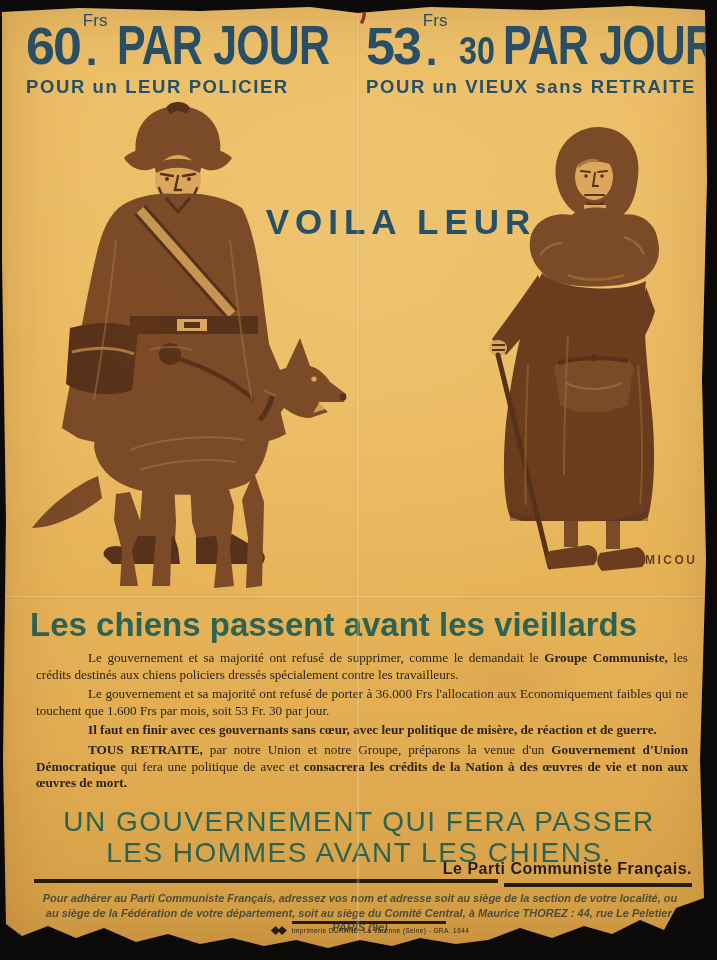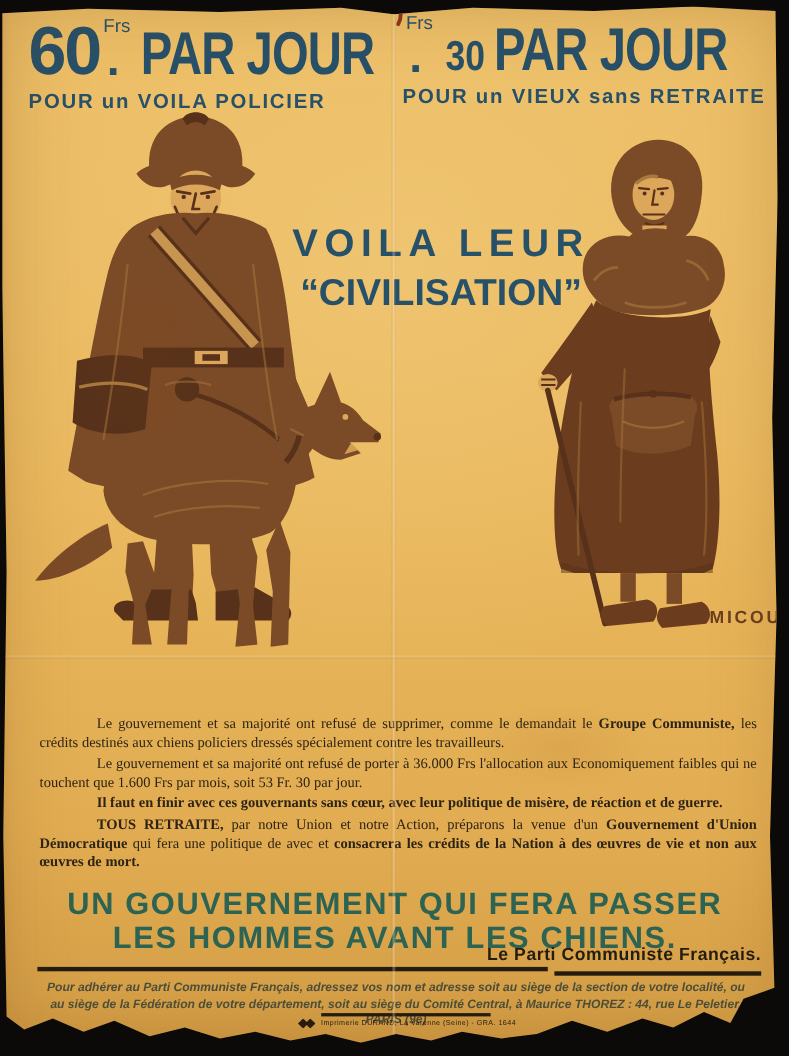--- a/index.html
+++ b/index.html
@@ -29,44 +29,44 @@
     background:linear-gradient(180deg,rgba(255,240,200,.30),rgba(120,60,10,.12));}
   .stain{border-radius:50%;pointer-events:none}
   .stain1{left:430px;top:640px;width:160px;height:80px;background:radial-gradient(closest-side,rgba(140,80,20,.10),rgba(140,80,20,0));}
   .stain2{left:70px;top:250px;width:120px;height:160px;background:radial-gradient(closest-side,rgba(140,80,20,.08),rgba(140,80,20,0));}
 
   
   .price{color:var(--blue)}
   .price-left{left:26px;top:16px}
   .price-right{left:366px;top:16px}
   .price-line1{display:flex;align-items:baseline}
-  .num{font-size:62px;font-weight:900;line-height:1;letter-spacing:-2px}
+  .num{font-size:52px;font-weight:900;line-height:1;letter-spacing:-2px}
   .frs-stack{position:relative;display:inline-block;width:28px;height:48px;margin:0 6px 0 3px}
   .frs{position:absolute;top:-4px;left:0;font-size:17px;font-weight:400;line-height:1}
   .frs-dot{position:absolute;bottom:-8px;left:3px;font-size:42px;font-weight:900;line-height:1}
   .cents{font-size:38px;font-weight:900;transform:scaleX(.85);transform-origin:left;margin:0 2px 0 2px}
   .parjour{font-size:55px;font-weight:900;line-height:1;letter-spacing:-1px;
            transform:scaleX(.78);transform-origin:left;white-space:nowrap}
   .price-sub{font-size:18.5px;font-weight:800;letter-spacing:1.6px;margin-top:3px;white-space:nowrap}
 
   .center-title{left:246px;top:204px;width:310px;text-align:center;color:var(--blue);font-weight:900;line-height:1}
   .ct1{font-size:35px;letter-spacing:6px;white-space:nowrap}
   .ct2{font-size:34px;letter-spacing:0;margin-top:10px;white-space:nowrap}
 
-  .micou{left:645px;top:553px;font-size:16px;font-weight:700;letter-spacing:2.5px;color:#6b3e1f}
+  .micou{left:645px;top:553px;font-size:12px;font-weight:700;letter-spacing:2.5px;color:#6b3e1f}
 
   .headline{left:30px;top:606px;width:664px;font-size:33px;font-weight:800;color:var(--green);white-space:nowrap}
 
   .bodytext{left:36px;top:650px;width:652px;font-family:"Liberation Serif",serif;font-size:13.2px;
             line-height:16.6px;color:var(--ink);text-align:justify}
   .bodytext p{margin:0 0 3px;text-indent:52px}
   .bodytext b{font-weight:700}
 
   .slogan{left:56px;top:806px;width:606px;text-align:center;color:var(--green);
-          font-size:28px;font-weight:700;line-height:31px;letter-spacing:1.5px}
+          font-size:28px;font-weight:400;line-height:31px;letter-spacing:1.5px}
   .party-sig{left:360px;top:860px;width:332px;text-align:right;font-size:16px;font-weight:800;
              letter-spacing:.5px;color:var(--bar)}
   .rule{height:4px;background:var(--bar)}
   .rule-left{left:34px;top:879px;width:464px}
   .rule-right{left:504px;top:883px;width:188px}
 
   .footer-join{left:42px;top:891px;width:636px;text-align:center;font-style:italic;font-weight:700;
                font-size:11px;line-height:14.5px;color:var(--footer-ink)}
   .imprint-bar{left:292px;top:921px;width:154px;height:3px;background:var(--bar)}
   .imprint-row{left:240px;top:926px;width:260px;display:flex;align-items:center;justify-content:center;gap:5px}
@@ -89,38 +89,38 @@
 
   <div class="abs price price-left">
     <div class="price-line1">
       <span class="num">60</span>
       <span class="frs-stack">
         <span class="frs">Frs</span>
         <span class="frs-dot">.</span>
       </span>
       <span class="parjour">PAR JOUR</span>
     </div>
-    <div class="price-sub">POUR un VOILA POLICIER</div>
+    <div class="price-sub">POUR un LEUR POLICIER</div>
   </div>
 
   <div class="abs price price-right">
     <div class="price-line1">
+      <span class="num">53</span>
       <span class="frs-stack">
         <span class="frs">Frs</span>
         <span class="frs-dot">.</span>
       </span>
       <span class="cents">30</span>
       <span class="parjour">PAR JOUR</span>
     </div>
     <div class="price-sub">POUR un VIEUX sans RETRAITE</div>
   </div>
 
   <div class="abs center-title">
     <div class="ct1">VOILA LEUR</div>
-    <div class="ct2">“CIVILISATION”</div>
   </div>
 
   <svg class="abs figure fig-left" viewBox="0 0 348 505" aria-hidden="true">
     <g>
       <path class="f-b" d="M104,58 C120,40 196,40 212,58 C204,70 192,73 182,68 C166,62 150,62 134,68 C124,73 112,70 104,58 Z"></path>
       <path class="f-b" d="M116,56 C112,22 134,6 158,6 C182,6 204,22 200,56 C182,46 134,46 116,56 Z"></path>
       <path class="f-bd" d="M146,8 C150,0 166,0 170,8 L166,14 C160,10 156,10 150,14 Z"></path>
       <ellipse class="f-face" cx="158" cy="80" rx="23" ry="25"></ellipse>
       <path class="f-b" d="M134,64 C150,57 166,57 182,64 L180,73 C166,66 150,66 136,73 Z"></path>
       <g fill="none" class="s-bd" stroke-width="2.4" stroke-linecap="round">
@@ -216,26 +216,27 @@
       <g fill="none" class="s-bl" stroke-width="2" opacity=".45">
         <path d="M80,250 C78,300 76,350 78,390"></path>
         <path d="M190,250 C194,300 196,350 192,390"></path>
         <path d="M120,220 C118,260 116,310 116,360"></path>
       </g>
     </g>
   </svg>
 
   <div class="abs micou">MICOU</div>
 
+  <div class="abs headline">Les chiens passent avant les vieillards</div>
 
   <div class="abs bodytext">
     <p><span>Le gouvernement et sa majorité ont refusé de supprimer, comme le demandait le </span><b>Groupe Communiste,</b><span> les crédits destinés aux chiens policiers dressés spécialement contre les travailleurs.</span></p>
     <p>Le gouvernement et sa majorité ont refusé de porter à 36.000 Frs l'allocation aux Economiquement faibles qui ne touchent que 1.600 Frs par mois, soit 53 Fr. 30 par jour.</p>
     <p><b>Il faut en finir avec ces gouvernants sans cœur, avec leur politique de misère, de réaction et de guerre.</b></p>
-    <p><b>TOUS RETRAITE,</b><span> par notre Union et notre Action, préparons la venue d'un </span><b>Gouvernement d'Union Démocratique</b><span> qui fera une politique de avec et </span><b>consacrera les crédits de la Nation à des œuvres de vie et non aux œuvres de mort.</b></p>
+    <p><b>TOUS RETRAITE,</b><span> par notre Union et notre Groupe, préparons la venue d'un </span><b>Gouvernement d'Union Démocratique</b><span> qui fera une politique de avec et </span><b>consacrera les crédits de la Nation à des œuvres de vie et non aux œuvres de mort.</b></p>
   </div>
 
   <div class="abs slogan">
     <div>UN GOUVERNEMENT QUI FERA PASSER</div>
     <div>LES HOMMES AVANT LES CHIENS.</div>
   </div>
 
   <div class="abs party-sig">Le Parti Communiste Français.</div>
   <div class="abs rule rule-left"></div>
   <div class="abs rule rule-right"></div>

